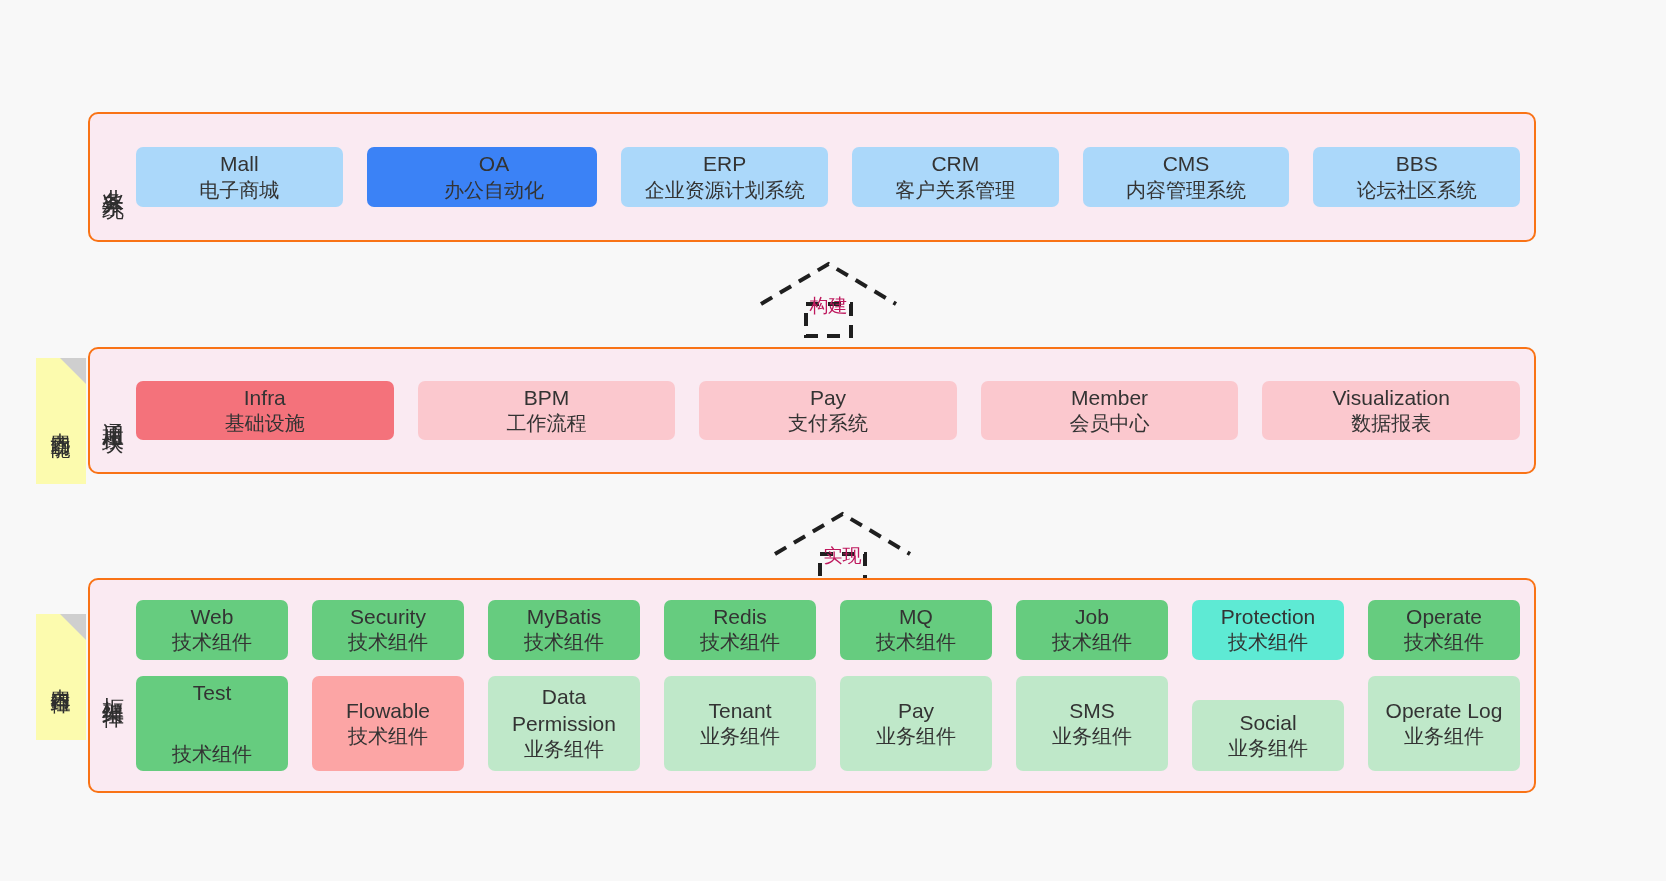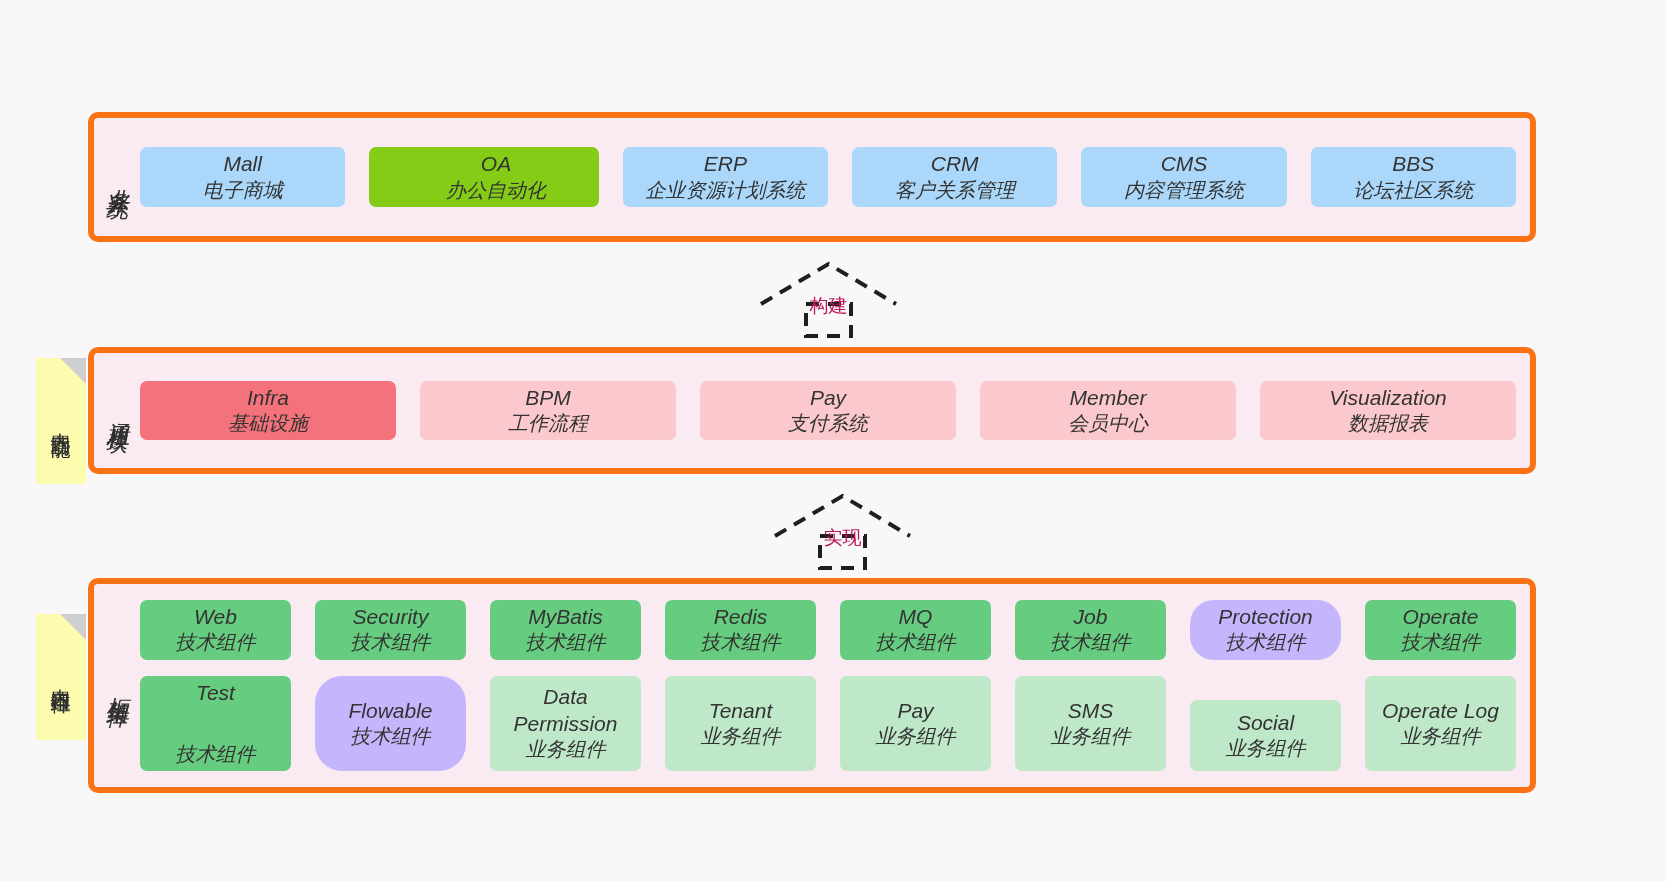--- a/index.html
+++ b/index.html
@@ -20,27 +20,26 @@
     position: absolute;
     left: 0; top: 0;
     width: 1666px;
     height: 881px;
   }
 
   
   .layer {
     position: absolute;
     background: #faeaf2;
-    border: 6px solid #f97316;
+    border: 2px solid #f97316;
     border-radius: 10px;
     box-sizing: border-box;
     display: flex;
     flex-direction: row;
     align-items: stretch;
-    font-style: italic;
   }
 
   .layer-title {
     flex: 0 0 auto;
     width: 46px;
     display: flex;
     align-items: center;
     justify-content: center;
     writing-mode: vertical-rl;
     text-orientation: upright;
@@ -139,21 +138,21 @@
 <div id="canvas">
 
   <div class="layer" id="layer-business" style="left:88px; top:112px; width:1448px; height:130px;">
     <div class="layer-title">业务系统</div>
     <div class="layer-body">
       <div class="row" id="row-b0">
           <div class="node" style="background: rgb(171, 216, 250);">
             <div class="n-name">Mall</div>
             <div class="n-sub">电子商城</div>
           </div>
-          <div class="node" style="background: #84cc16; padding-left: 30px;">
+          <div class="node" style="background: #3b82f6; padding-left: 30px;">
             <div class="n-name">OA</div>
             <div class="n-sub">办公自动化</div>
           </div>
           <div class="node" style="background: rgb(171, 216, 250);">
             <div class="n-name">ERP</div>
             <div class="n-sub">企业资源计划系统</div>
           </div>
           <div class="node" style="background: rgb(171, 216, 250);">
             <div class="n-name">CRM</div>
             <div class="n-sub">客户关系管理</div>
@@ -204,21 +203,21 @@
             <div class="n-sub">会员中心</div>
           </div>
           <div class="node" style="background: rgb(251, 200, 206);">
             <div class="n-name">Visualization</div>
             <div class="n-sub">数据报表</div>
           </div>
         </div>
     </div>
   </div>
 
-  <div class="connector" id="conn-impl" style="left:770px; top:490px; width:145px; height:80px;">
+  <div class="connector" id="conn-impl" style="left:770px; top:508px; width:145px; height:80px;">
     <svg width="145" height="80" viewBox="0 0 145 80">
       <path d="M 5 46 L 72.5 6 L 140 46" fill="none" stroke="#1f1f1f" stroke-width="4" stroke-dasharray="13,9" stroke-linecap="butt"></path>
       <path d="M 50 46 L 95 46 L 95 78 L 50 78 Z" fill="none" stroke="#1f1f1f" stroke-width="4" stroke-dasharray="13,9"></path>
     </svg>
     <div class="conn-label" style="top:35px;">实现</div>
   </div>
 
   <div class="note" style="left:36px; top:614px; width:50px; height:126px;">
     <span class="fold"></span>
     <span>内置组件</span>
@@ -245,35 +244,35 @@
             <div class="n-sub">技术组件</div>
           </div>
           <div class="node" style="background: rgb(102, 204, 127);">
             <div class="n-name">MQ</div>
             <div class="n-sub">技术组件</div>
           </div>
           <div class="node" style="background: rgb(102, 204, 127); text-align: right;">
             <div class="n-name">Job</div>
             <div class="n-sub">技术组件</div>
           </div>
-          <div class="node" style="background: #c4b5fd; border-radius: 24px;">
+          <div class="node" style="background: #5eead4;">
             <div class="n-name">Protection</div>
             <div class="n-sub">技术组件</div>
           </div>
           <div class="node" style="background: rgb(102, 204, 127);">
             <div class="n-name">Operate</div>
             <div class="n-sub">技术组件</div>
           </div>
         </div>
       <div class="row" id="row-f1">
           <div class="node" style="background: rgb(102, 204, 127); gap: 36px;">
             <div class="n-name">Test</div>
             <div class="n-sub">技术组件</div>
           </div>
-          <div class="node" style="background: #c4b5fd; border-radius: 27px;">
+          <div class="node" style="background: #fca5a5;">
             <div class="n-name">Flowable</div>
             <div class="n-sub">技术组件</div>
           </div>
           <div class="node" style="background: rgb(191, 232, 201);">
             <div class="n-name">Data Permission</div>
             <div class="n-sub">业务组件</div>
           </div>
           <div class="node" style="background: rgb(191, 232, 201);">
             <div class="n-name">Tenant</div>
             <div class="n-sub">业务组件</div>

